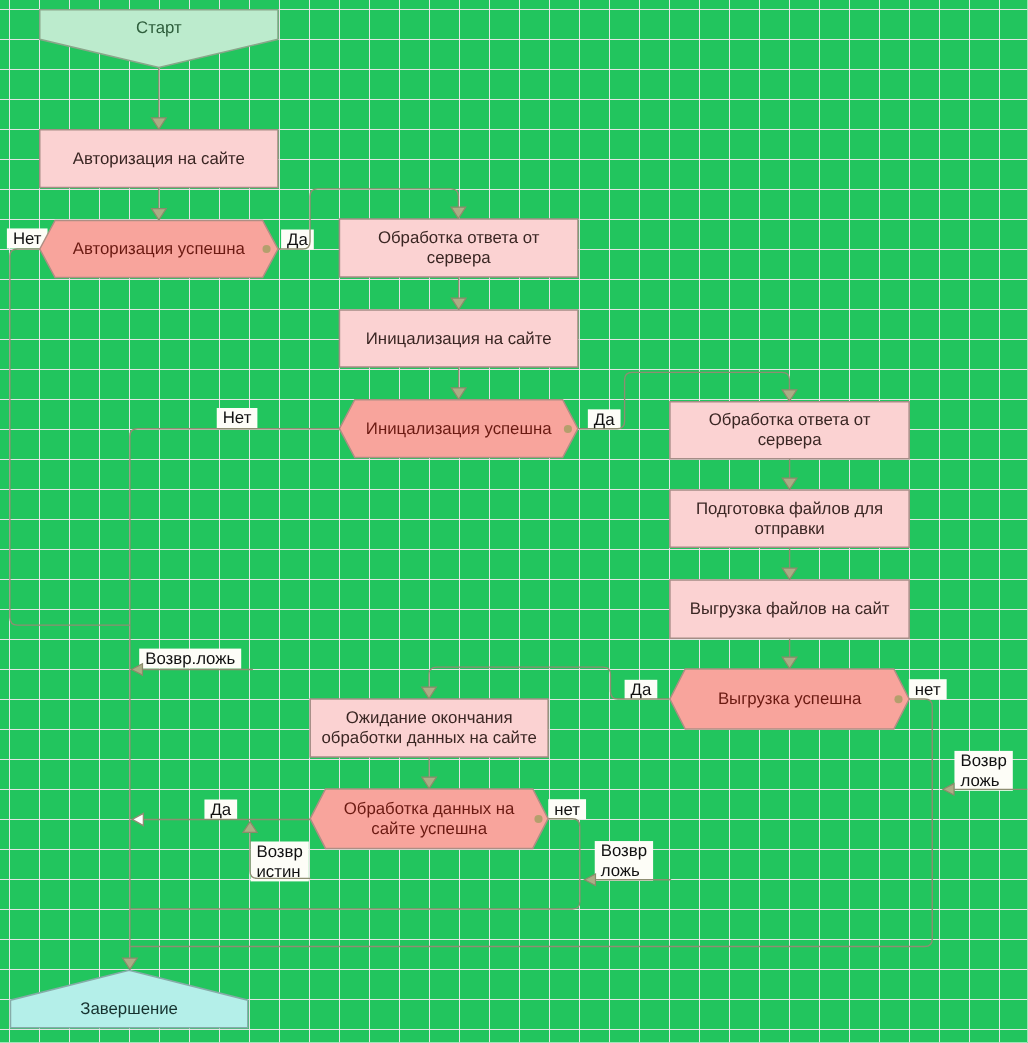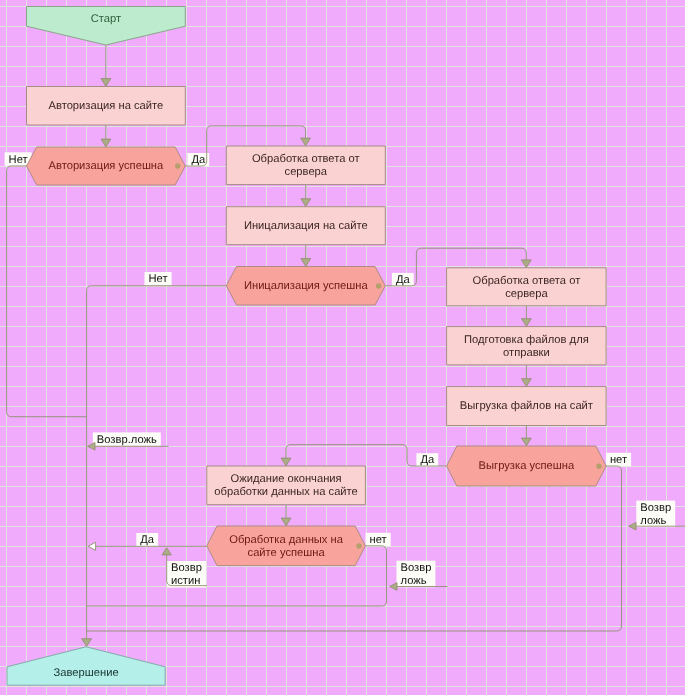--- a/index.html
+++ b/index.html
@@ -1,18 +1,18 @@
 <!DOCTYPE html>
 <html><head>
 <meta charset="utf-8">
 <style>
   html,body{margin:0;padding:0;background:#ffffff;}
   body{width:685px;height:695px;overflow:hidden;
        font-family:"Liberation Sans",sans-serif;}
-  #canvas{position:relative;width:685px;height:695px;background:#f0abfc;}
+  #canvas{position:relative;width:685px;height:695px;background:#22c55e;}
   #chart{position:absolute;left:0;top:0;}
   text{-webkit-font-smoothing:antialiased;text-rendering:geometricPrecision;}
   .nodetext{font-family:"Liberation Sans",sans-serif;font-size:11.2px;text-anchor:middle;}
   .edgelabel{font-family:"Liberation Sans",sans-serif;font-size:11.2px;fill:#111111;}
 </style>
 </head>
 <body>
 
 <div id="canvas">
   <svg id="chart" width="685" height="695" viewBox="0 0 685 695">

